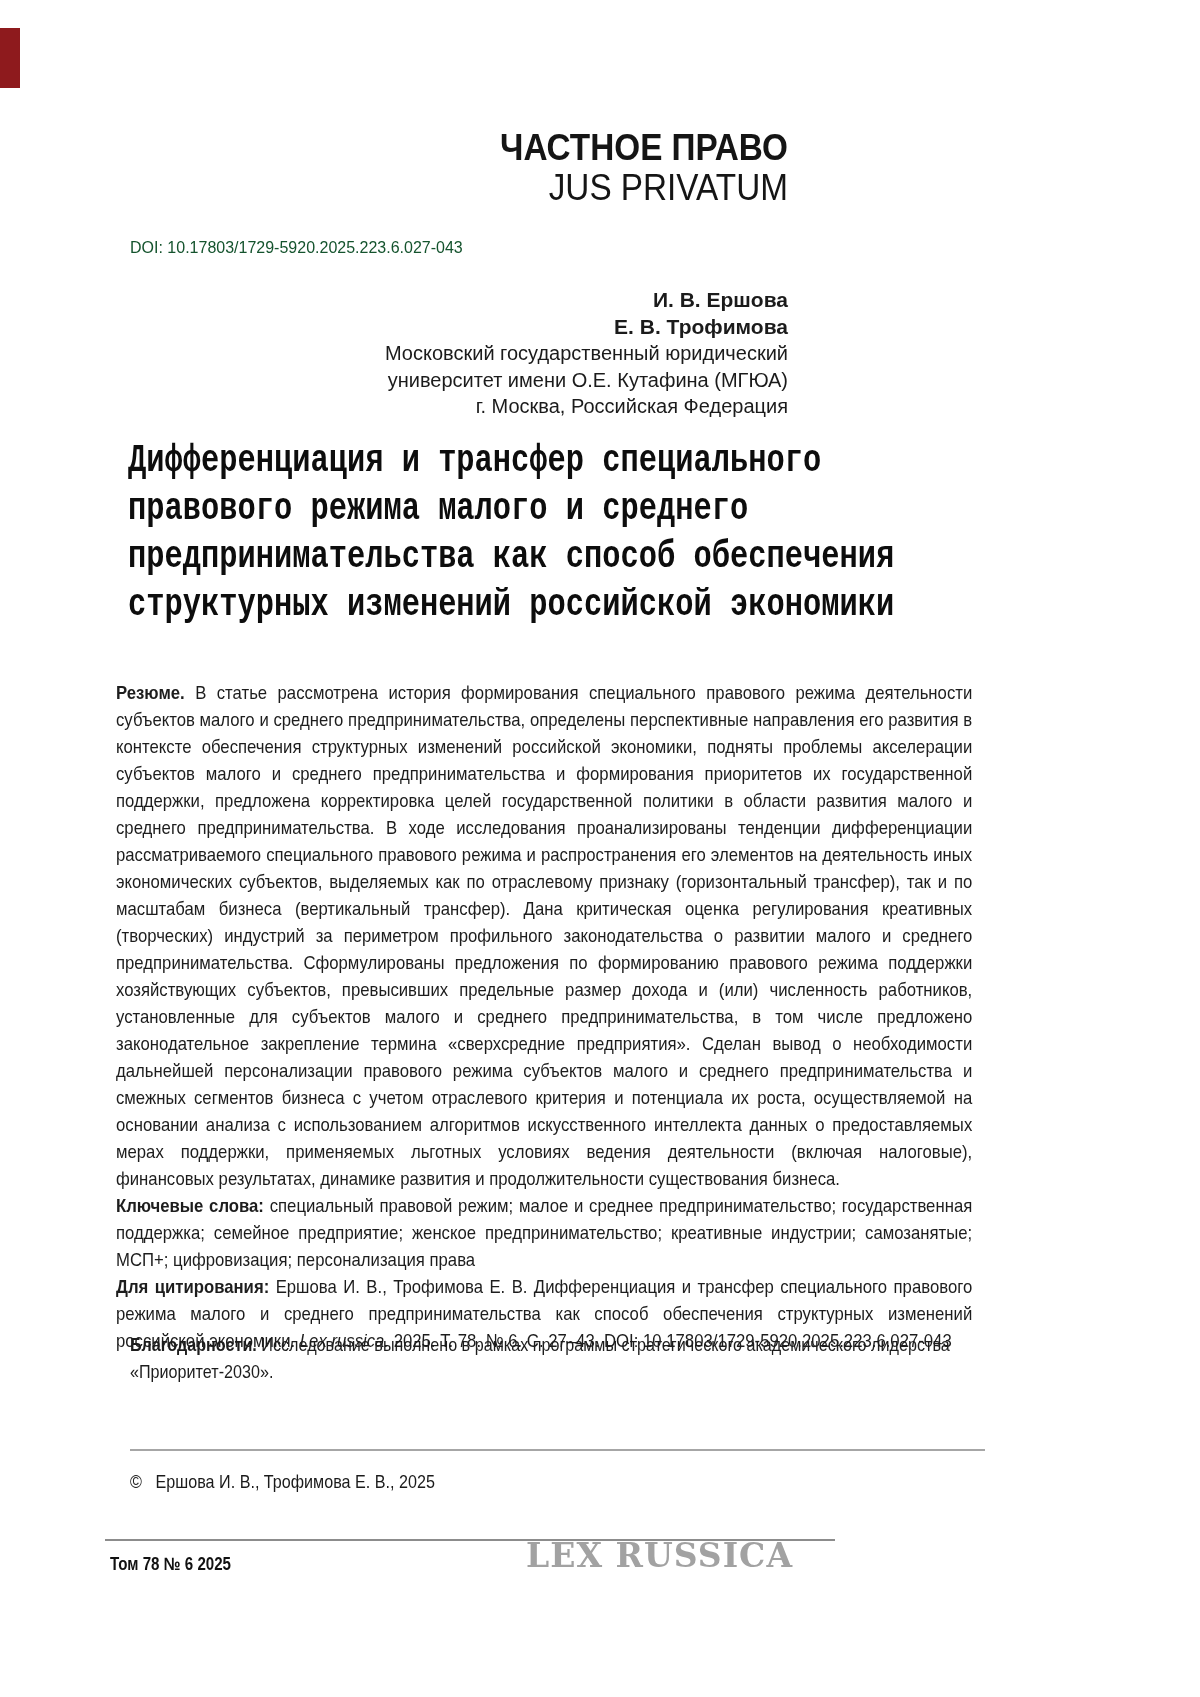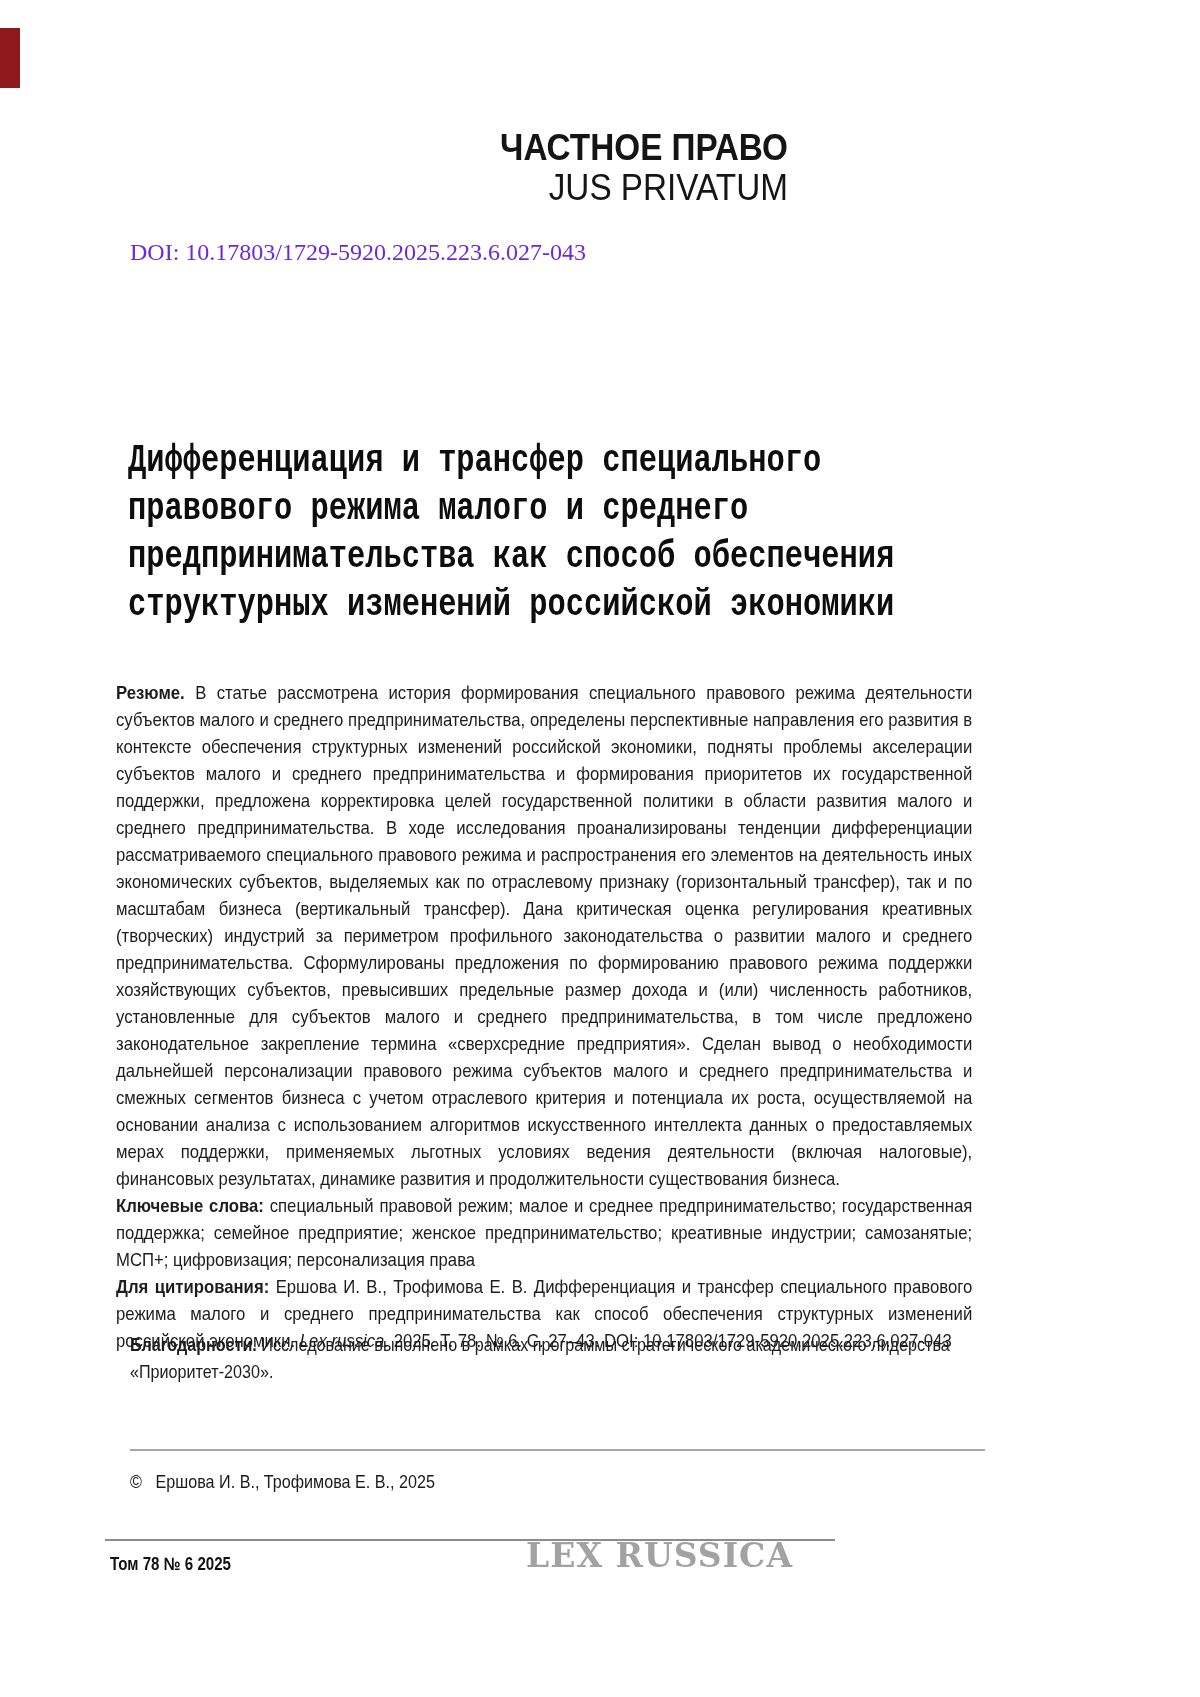--- a/index.html
+++ b/index.html
@@ -15,21 +15,21 @@
   .pagenum { margin:14px 0 0 50px; font-size:31px; font-weight:bold; color:#111; }
   .red-tab { position:absolute; left:0; top:28px; width:20px; height:60px; background:var(--accent-red,#8e1a1d); }
 
   
   .section-head { position:absolute; top:128px; right:215px; text-align:right; }
   .sh-ru, .sh-la { font-size:37px; line-height:40px; white-space:nowrap;
                    transform:scaleX(0.9); transform-origin:right top; color:#151515; }
   .sh-ru { font-weight:bold; }
   .sh-la { font-weight:normal; }
 
-  .doi { position:absolute; left:130px; top:239px; font-size:24px; color:#6d28d9;font-family:Liberation Serif, serif; }
+  .doi { position:absolute; left:130px; top:239px; font-size:16px; color:#14532d; }
 
   .authors { position:absolute; top:287px; right:215px; text-align:right; line-height:26.5px; color:#1b1b1b; }
   .a-name { font-size:21px; font-weight:bold; }
   .a-aff  { font-size:20px; }
 
   .title { position:absolute; left:128px; top:437px;font-family:Liberation Mono, monospace; }
   .t-line { font-size:38px; font-weight:bold; line-height:48px; white-space:nowrap;
             transform:scaleX(0.8); transform-origin:left top; color:#0d0d0d; }
 
   .body-col { position:absolute; left:116px; top:679px; width:973px; }
@@ -63,20 +63,27 @@
   <div class="red-tab"></div>
   <div class="vline"></div>
 
   <div class="section-head">
     <div class="sh-ru">ЧАСТНОЕ ПРАВО</div>
     <div class="sh-la">JUS PRIVATUM</div>
   </div>
 
   <div class="doi">DOI: 10.17803/1729-5920.2025.223.6.027-043</div>
 
+  <div class="authors">
+    <div class="a-name">И. В. Ершова</div>
+    <div class="a-name">Е. В. Трофимова</div>
+    <div class="a-aff">Московский государственный юридический</div>
+    <div class="a-aff">университет имени О.Е. Кутафина (МГЮА)</div>
+    <div class="a-aff">г. Москва, Российская Федерация</div>
+  </div>
 
   <div class="title">
     <div class="t-line">Дифференциация и трансфер специального</div>
     <div class="t-line">правового режима малого и среднего</div>
     <div class="t-line">предпринимательства как способ обеспечения</div>
     <div class="t-line">структурных изменений российской экономики</div>
   </div>
 
   <div class="body-col">
     <div class="body-inner">

